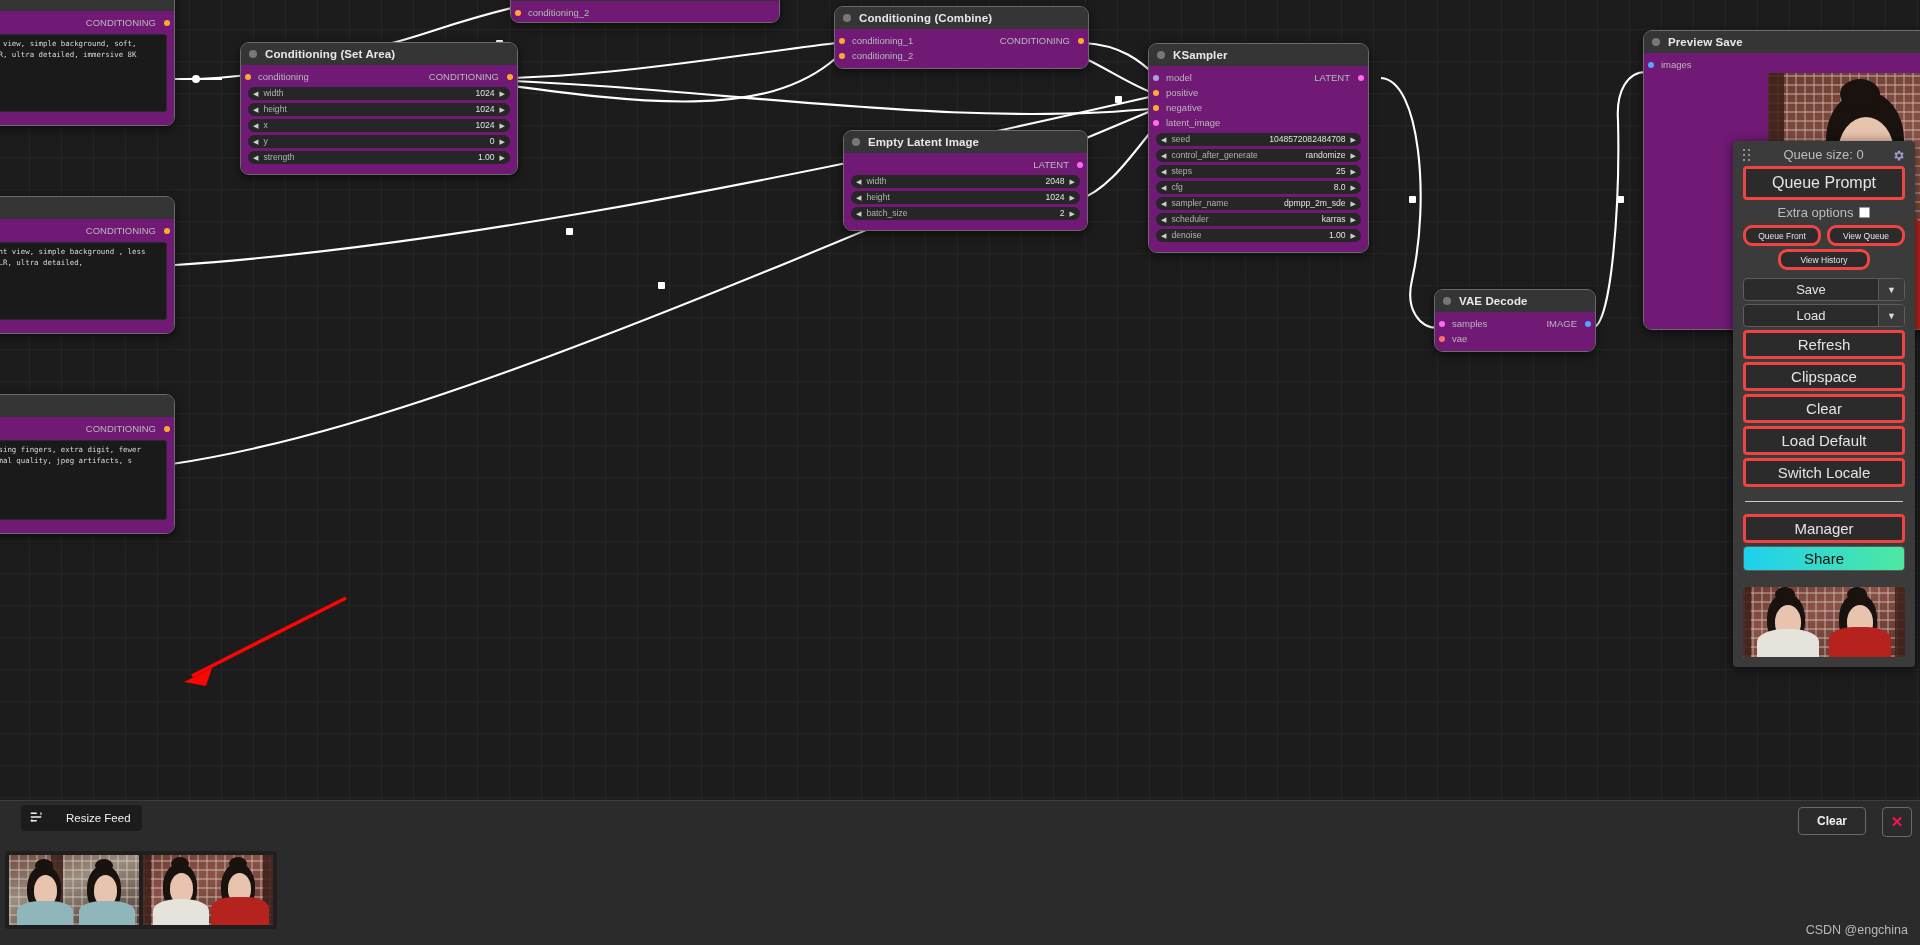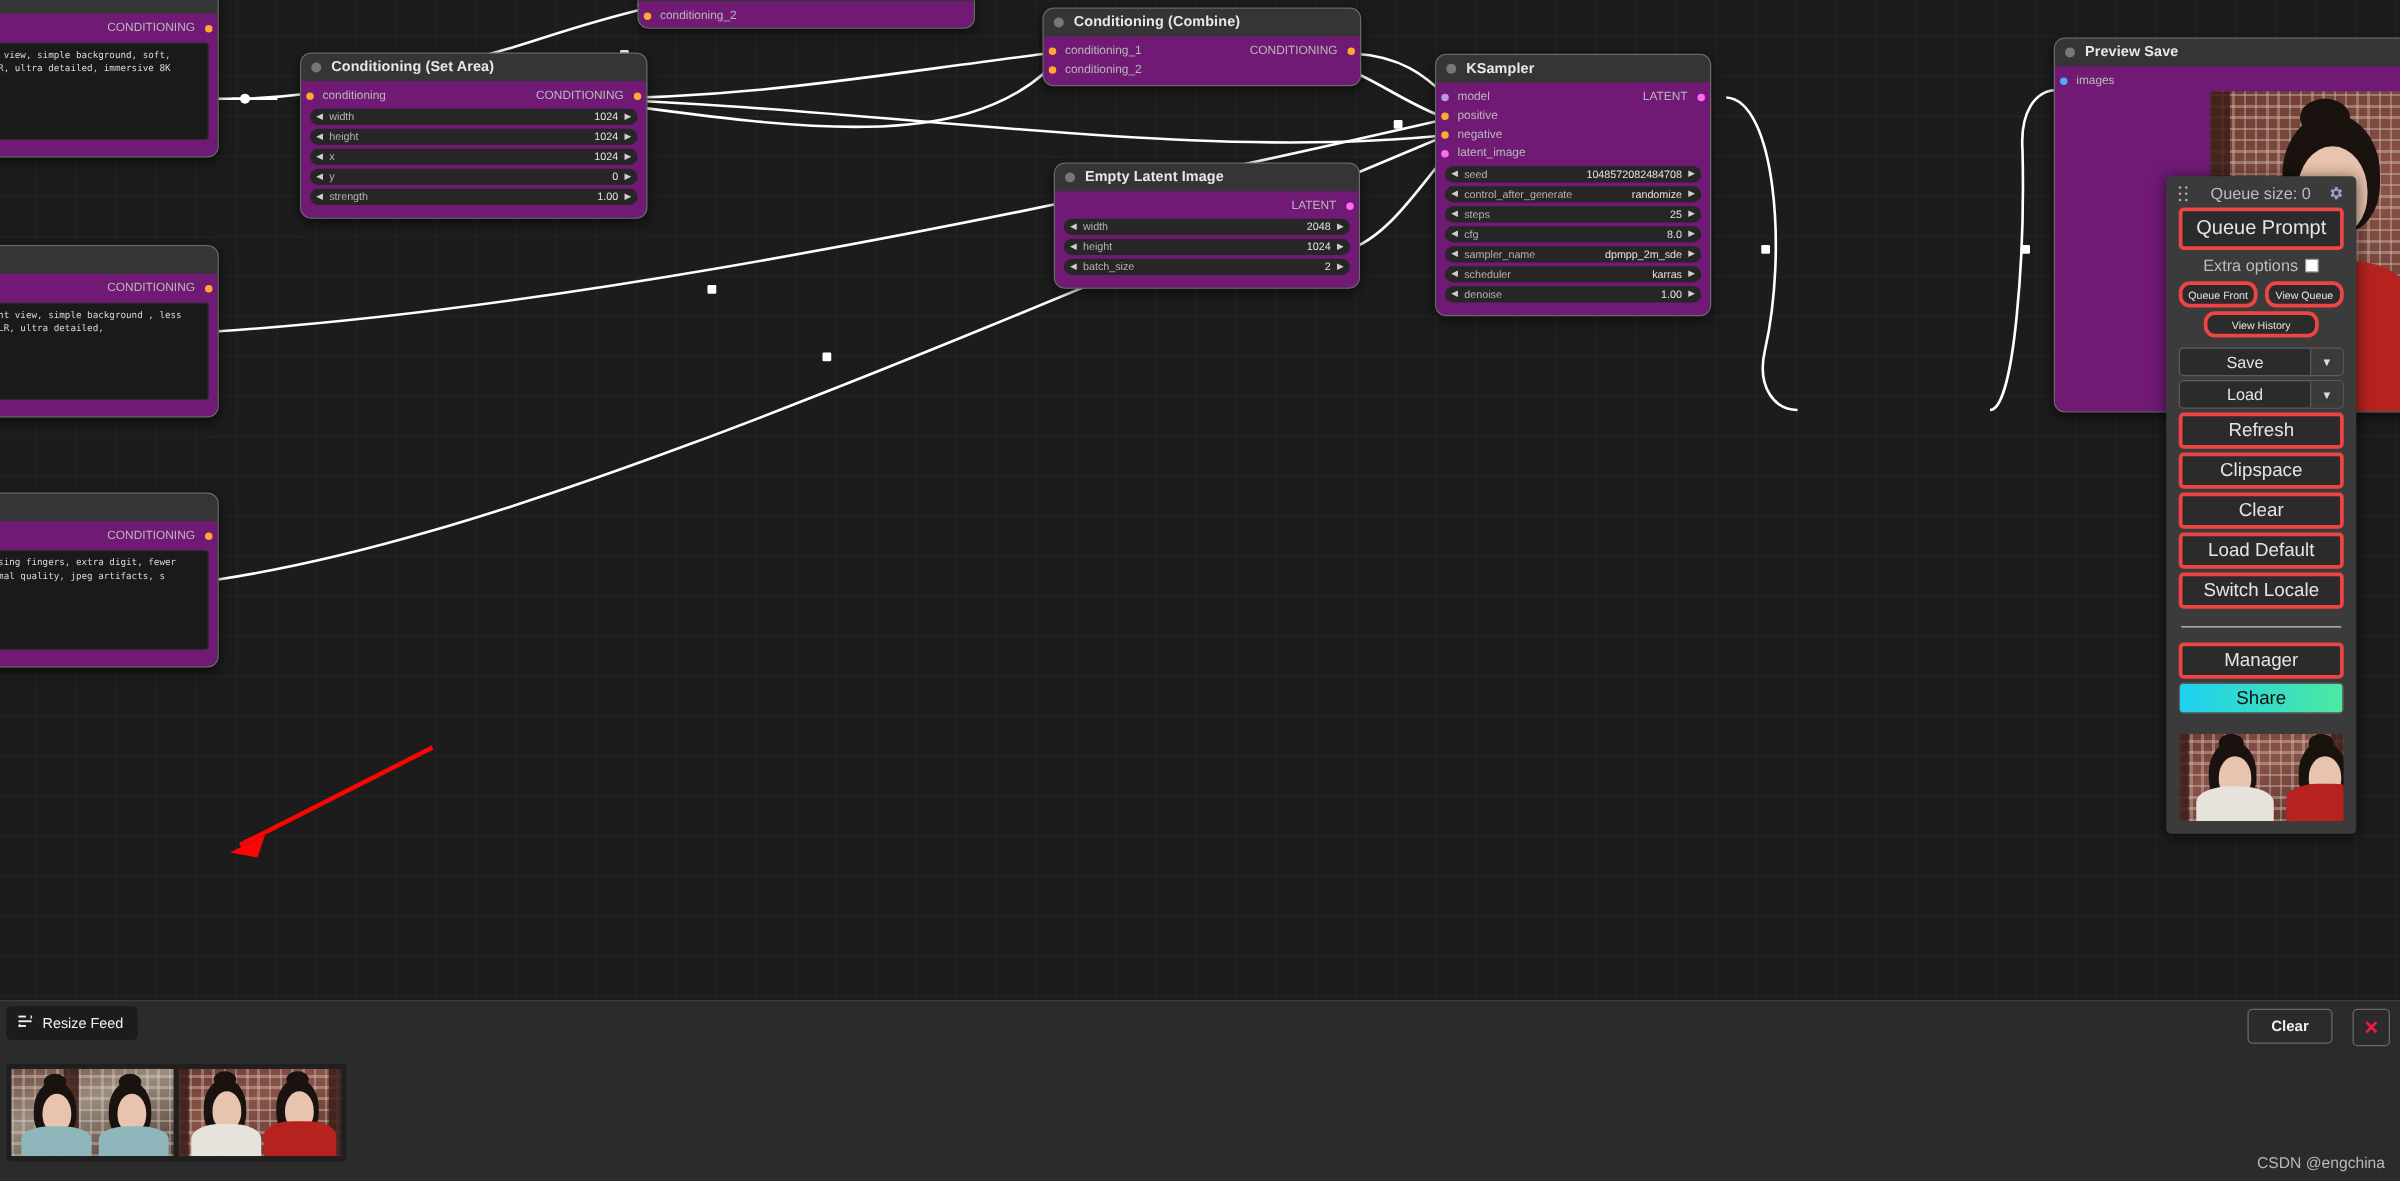--- a/index.html
+++ b/index.html
@@ -96,21 +96,21 @@
   
   #links { position: absolute; inset: 0; pointer-events: none; }
   #links path { fill: none; stroke: #ffffff; stroke-width: 2.1; }
   #links rect.reroute { fill: #ffffff; }
   #links circle.reroute { fill: #ffffff; }
 
   
   #side-menu {
     position: absolute;
     left: 1733px; top: 141px;
-    width: 152px;
+    width: 182px;
     background: #3b3b3b;
     border-radius: 4px;
     padding: 6px 10px 10px 10px;
     box-shadow: 0 2px 12px rgba(0,0,0,.6);
   }
   .menu-head {
     display: flex; align-items: center; gap: 6px;
     margin-bottom: 4px;
   }
   .drag-grip {
@@ -194,26 +194,26 @@
 
   
   #feedbar {
     position: absolute; left: 0; right: 0; bottom: 0;
     height: 145px;
     background: #2b2b2b;
     border-top: 1px solid #3d3d3d;
   }
   #feed-top { position: relative; height: 45px; }
   #resize-feed {
-    position: absolute; left: 5px; top: 4px;
+    position: absolute; left: 21px; top: 4px;
     background: #1c1c1c; color: #f1f1f1;
     font-size: 11.5px;
     padding: 6px 11px 6px 9px;
     border-radius: 4px;
-    display: flex; align-items: center; gap: 8px;
+    display: flex; align-items: center; gap: 24px;
     cursor: pointer;
   }
   #clear-btn {
     position: absolute; right: 54px; top: 6px;
     width: 68px; padding: 6px 0;
     background: #2b2b2b; color:#f0f0f0;
     border: 1px solid #6a6a6a; border-radius: 4px;
     font-size: 12px; font-weight: bold; text-align: center; cursor: pointer;
   }
   #close-btn {
@@ -480,20 +480,38 @@
       </div>
       <div class="widget">
         <span class="arrow">◀</span>
         <span class="wname">denoise</span>
         <span class="wval">1.00</span>
         <span class="arrow">▶</span>
       </div>
     </div>
   </div>
 
+  <div class="node" style="left:1434px; top:289px; width:162px;">
+    <div class="node-title">
+      <span class="node-dot"></span>
+      <span>VAE Decode</span>
+    </div>
+    <div class="node-body" style="padding-bottom:5px;">
+      <div class="port-row">
+        <span class="pin left pin-latent"></span>
+        <span class="in-label">samples</span>
+        <span class="out-label">IMAGE</span>
+        <span class="pin right pin-image"></span>
+      </div>
+      <div class="port-row">
+        <span class="pin left pin-vae"></span>
+        <span class="in-label">vae</span>
+      </div>
+    </div>
+  </div>
 
   <div class="node" style="left:1643px; top:30px; width:300px; height:300px;">
     <div class="node-title">
       <span class="node-dot"></span>
       <span>Preview Save</span>
     </div>
     <div class="node-body" style="height:278px;">
       <div class="port-row">
         <span class="pin left pin-image"></span>
         <span class="in-label">images</span>

